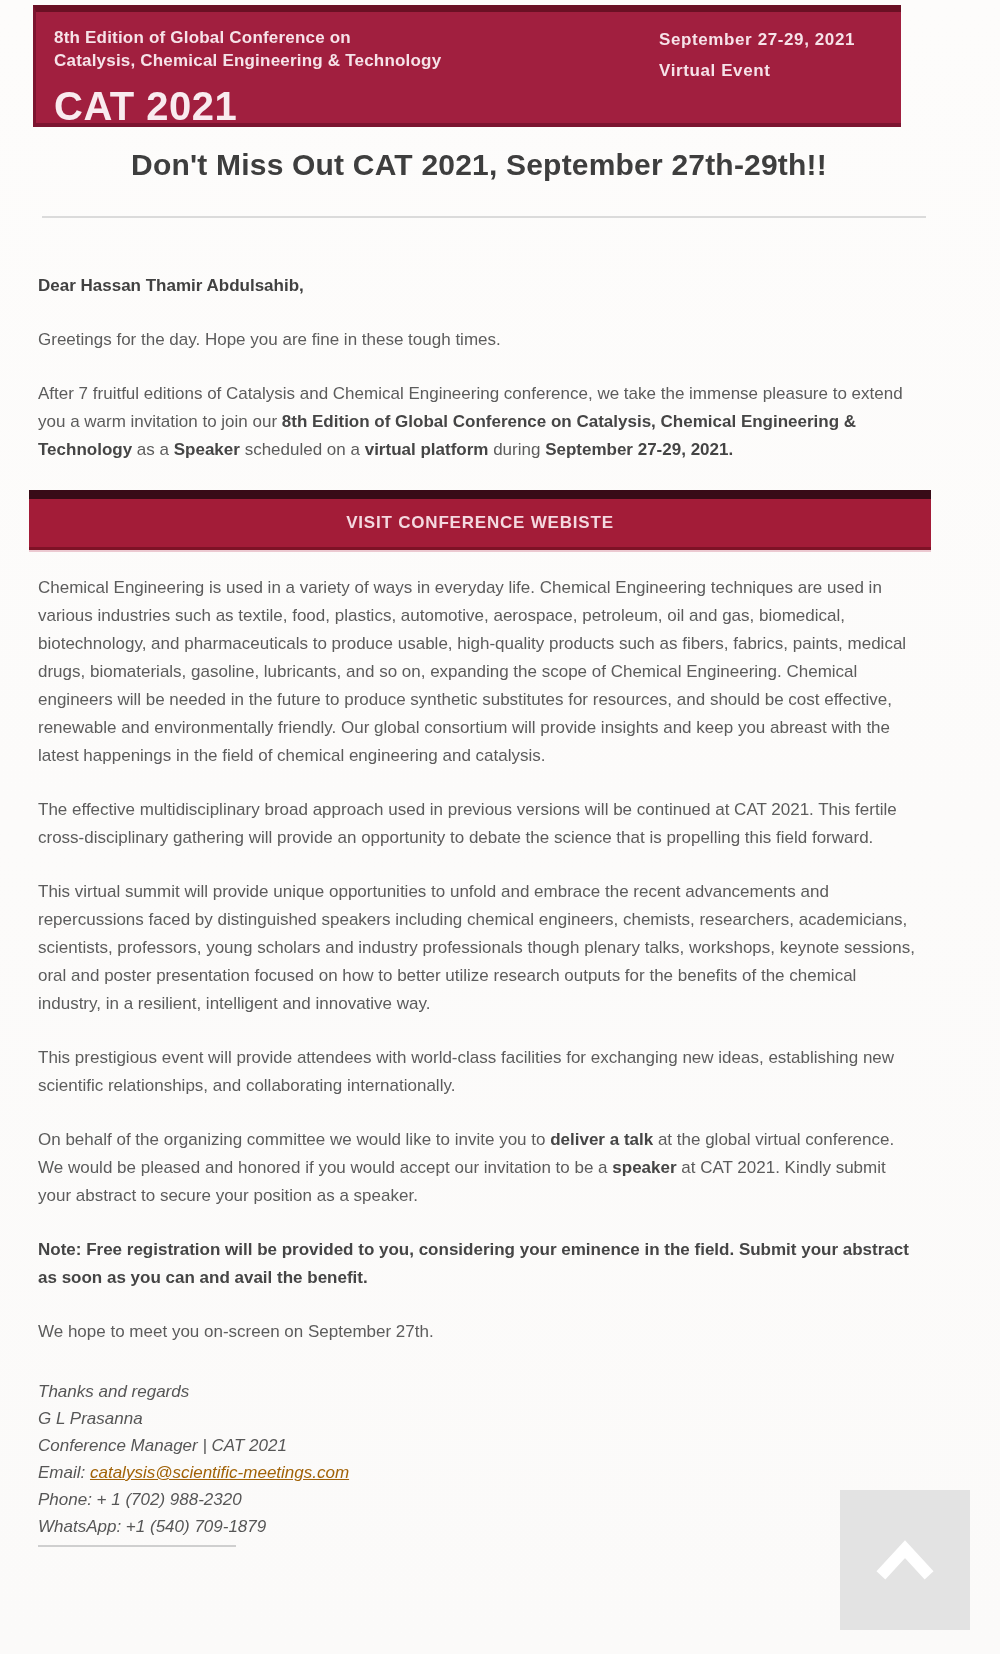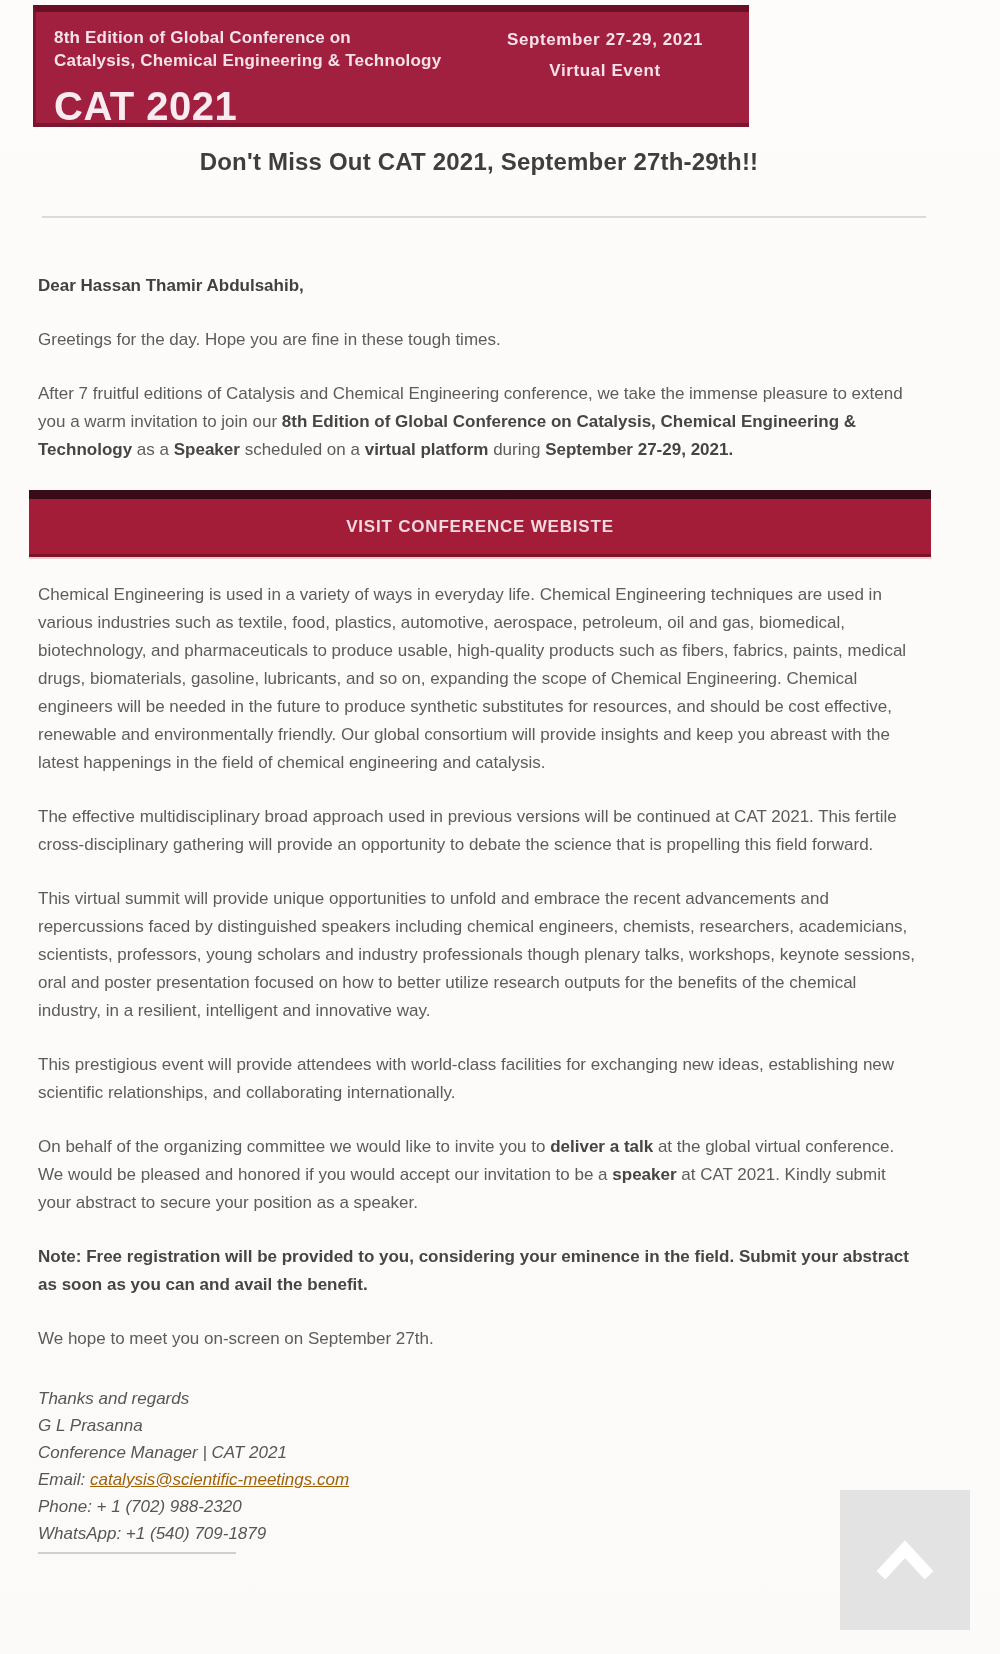--- a/index.html
+++ b/index.html
@@ -10,43 +10,43 @@
     position: relative;
     background: linear-gradient(180deg, #fdfcfb 0%, #fbfaf9 100%);
     font-family: "Liberation Sans", sans-serif;
     overflow: hidden;
   }
 
   
   .banner {
     position: absolute;
     left: 33px; top: 5px;
-    width: 716px; height: 122px;
+    width: 868px; height: 122px;
     background: #a11f3f;
     border-top: 7px solid #6a1024;
     border-left: 3px solid #7c1530;
     border-bottom: 4px solid #7c1530;
     display: flex;
     justify-content: space-between;
     padding: 14px 46px 0 18px;
     color: #f6e2e8;
   }
   .banner-title-line { font-size: 17px; font-weight: bold; line-height: 23px; letter-spacing: .2px; }
   .banner-logo { font-size: 40px; font-weight: bold; margin-top: 12px; color: #f9ebef; letter-spacing: .5px; }
-  .banner-right { text-align: center; padding-top: 4px; }
+  .banner-right { text-align: left; padding-top: 4px; }
   .banner-dates { font-size: 17px; font-weight: bold; letter-spacing: .6px; }
   .banner-event { font-size: 17px; font-weight: bold; letter-spacing: .6px; margin-top: 11px; }
 
   
   .headline {
     position: absolute;
     left: 33px; top: 148px;
     width: 892px;
     text-align: center;
-    font-size: 24px;
+    font-size: 30px;
     font-weight: bold;
     color: #3e3e3e;
     letter-spacing: .2px;
   }
   .divider {
     position: absolute;
     left: 42px; top: 216px;
     width: 884px; height: 0;
     border-top: 2px solid #dbdbdb;
   }
@@ -63,21 +63,21 @@
   .content p { margin: 0 0 26px 0; }
   .content strong { color: #454545; }
   .salutation { font-weight: bold; color: #414141; }
   p.tight { margin-bottom: 16px; }
 
   .cta-button {
     display: flex;
     align-items: center;
     justify-content: center;
     margin: 0 0 24px -9px;
-    width: 902px; height: 67px;
+    width: 902px; height: 60px;
     background: #a31c38;
     border: none;
     border-top: 9px solid #380b17;
     border-bottom: 3px solid #7e1226;
     box-shadow: 0 2px 0 #ecc9d1;
     color: #f4d9e0;
     font-family: "Liberation Sans", sans-serif;
     font-size: 17px;
     font-weight: bold;
     letter-spacing: .8px;

